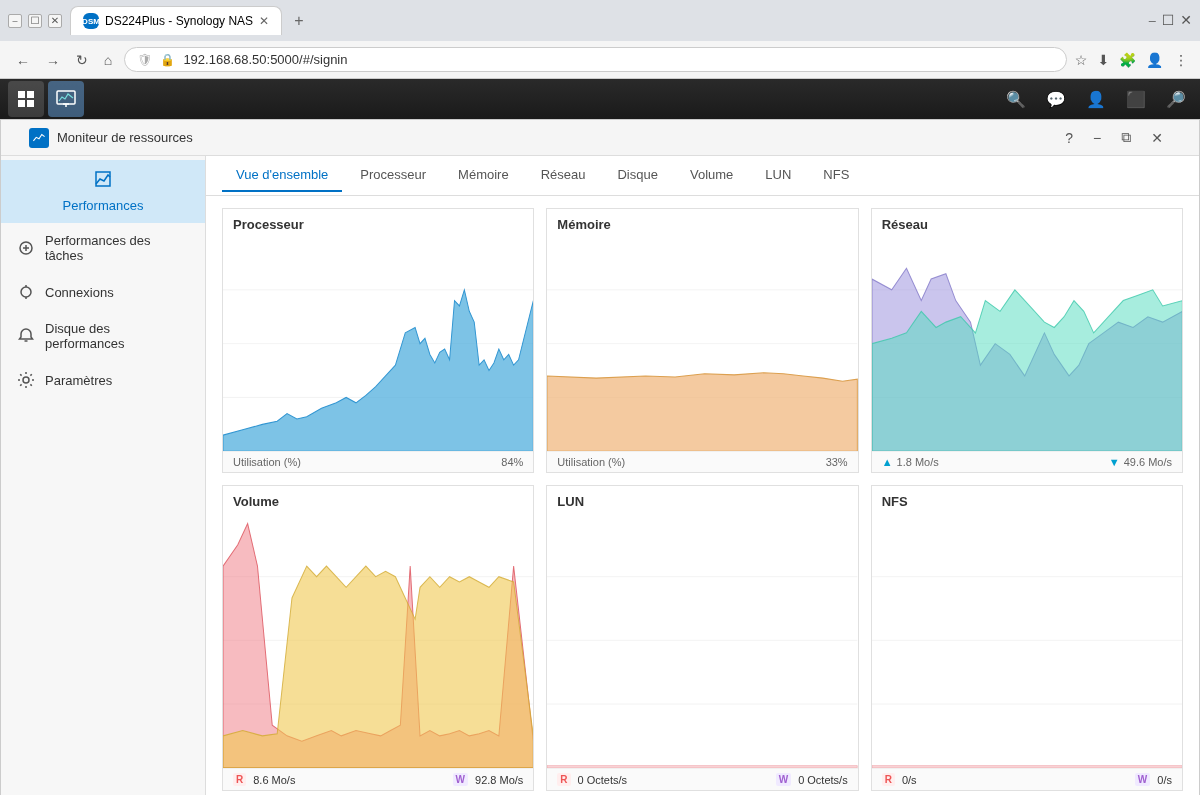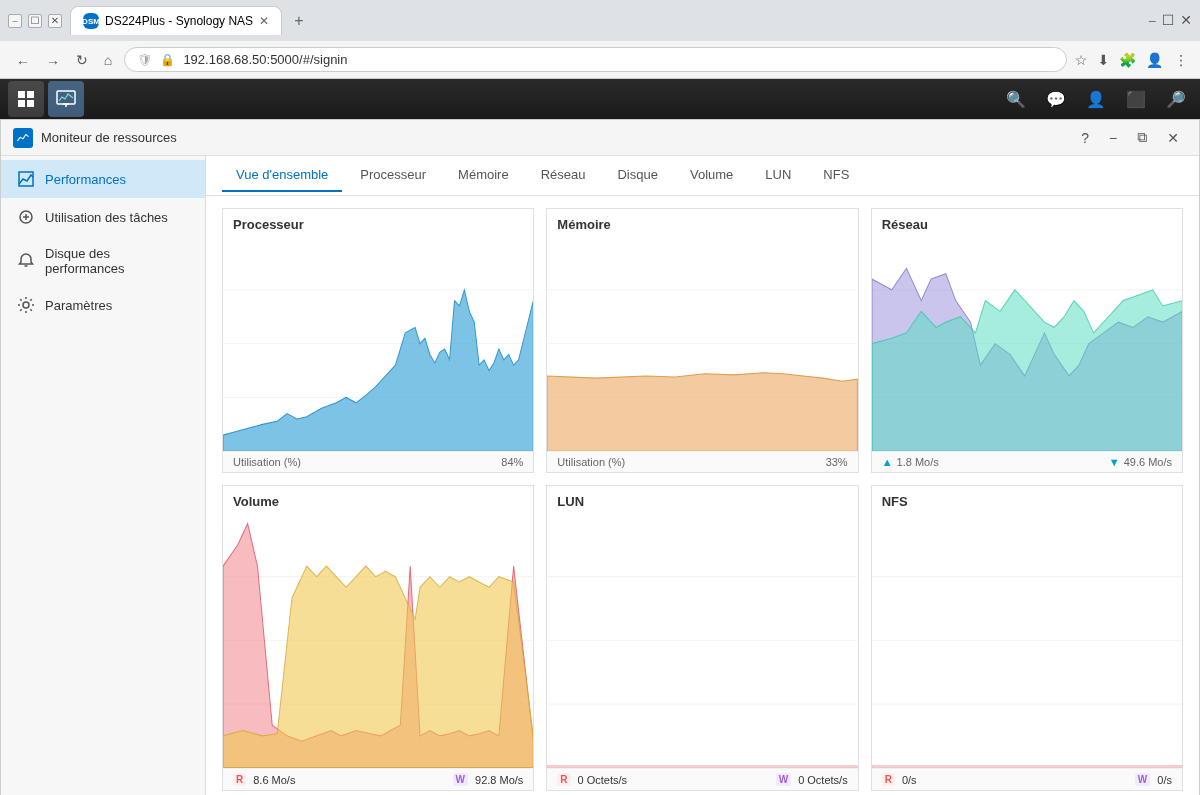--- a/index.html
+++ b/index.html
@@ -23,33 +23,33 @@
 
     
     .dsm-taskbar { background: linear-gradient(to bottom, #2a2a2a, #1a1a1a); display: flex; align-items: center; padding: 0 8px; height: 40px; }
     .dsm-taskbar-icon { width: 36px; height: 36px; background: rgba(255,255,255,0.15); border-radius: 4px; display: flex; align-items: center; justify-content: center; cursor: pointer; margin-right: 4px; }
     .dsm-taskbar-icon svg { width: 20px; height: 20px; }
     .dsm-taskbar-right { margin-left: auto; display: flex; align-items: center; gap: 8px; color: white; }
     .dsm-taskbar-right-icon { width: 32px; height: 32px; display: flex; align-items: center; justify-content: center; cursor: pointer; color: #ddd; font-size: 16px; }
 
     
     .app-window { background: white; border: 1px solid #ccc; height: calc(795px - 40px - 30px - 40px); display: flex; flex-direction: column; }
-    .app-titlebar { background: #f5f5f5; border-bottom: 1px solid #ddd; display: flex; align-items: center; padding: 0 12px; height: 36px; }
+    .app-titlebar { background: #f5f5f5; border-bottom: 1px solid #ddd; display: flex; align-items: center; padding: 0 28px; height: 36px; }
     .app-icon { width: 20px; height: 20px; background: #0071c5; border-radius: 3px; margin-right: 8px; display: flex; align-items: center; justify-content: center; }
     .app-title { font-size: 13px; color: #333; font-weight: normal; }
     .app-window-controls { margin-left: auto; display: flex; gap: 4px; }
     .app-win-btn { background: none; border: none; color: #555; cursor: pointer; padding: 4px 8px; font-size: 14px; }
 
     
     .content-area { display: flex; flex: 1; overflow: hidden; }
 
     
     .sidebar { width: 205px; background: #f7f7f7; border-right: 1px solid #ddd; flex-shrink: 0; padding-top: 4px; }
     .sidebar-item { display: flex; align-items: center; gap: 10px; padding: 10px 16px; cursor: pointer; font-size: 13px; color: #333; }
-    .sidebar-item.active { background: #d0e8f8; color: #0071c5; }
+    .sidebar-item.active { background: #d0e8f8; color: #0071c5; flex-direction: column; }
     .sidebar-item-icon { width: 18px; height: 18px; flex-shrink: 0; color: #555; display: flex; align-items: center; justify-content: center; }
     .sidebar-item.active .sidebar-item-icon { color: #0071c5; }
 
     
     .main-panel { flex: 1; display: flex; flex-direction: column; overflow: hidden; background: white; }
 
     
     .tabs-bar { display: flex; align-items: center; padding: 0 16px; border-bottom: 1px solid #ddd; height: 40px; gap: 4px; }
     .tab { padding: 8px 14px; font-size: 13px; color: #555; cursor: pointer; border-bottom: 2px solid transparent; }
     .tab.active { color: #0071c5; border-bottom: 2px solid #0071c5; }
@@ -168,21 +168,31 @@
         <span>Performances</span>
       </div>
       <div class="sidebar-item">
         <span class="sidebar-item-icon">
           <svg viewBox="0 0 18 18" width="18" height="18" fill="none" stroke="currentColor" stroke-width="1.5">
               <circle cx="9" cy="9" r="6"></circle>
               <line x1="6" y1="9" x2="12" y2="9"></line>
               <line x1="9" y1="6" x2="9" y2="12"></line>
             </svg>
         </span>
-        <span>Utilisation des tâches</span>
+        <span>Performances des tâches</span>
+      </div>
+      <div class="sidebar-item">
+        <span class="sidebar-item-icon">
+          <svg viewBox="0 0 18 18" width="18" height="18" fill="none" stroke="currentColor" stroke-width="1.5">
+              <circle cx="9" cy="9" r="5"></circle>
+              <line x1="9" y1="4" x2="9" y2="2"></line>
+              <line x1="9" y1="14" x2="9" y2="16"></line>
+            </svg>
+        </span>
+        <span>Connexions</span>
       </div>
       <div class="sidebar-item">
         <span class="sidebar-item-icon">
           <svg viewBox="0 0 18 18" width="18" height="18" fill="none" stroke="currentColor" stroke-width="1.5">
               <path d="M9 2a5 5 0 0 1 5 5v3l1.5 2H2.5L4 10V7a5 5 0 0 1 5-5z"></path>
               <line x1="7.5" y1="14" x2="10.5" y2="14"></line>
             </svg>
         </span>
         <span>Disque des performances</span>
       </div>

